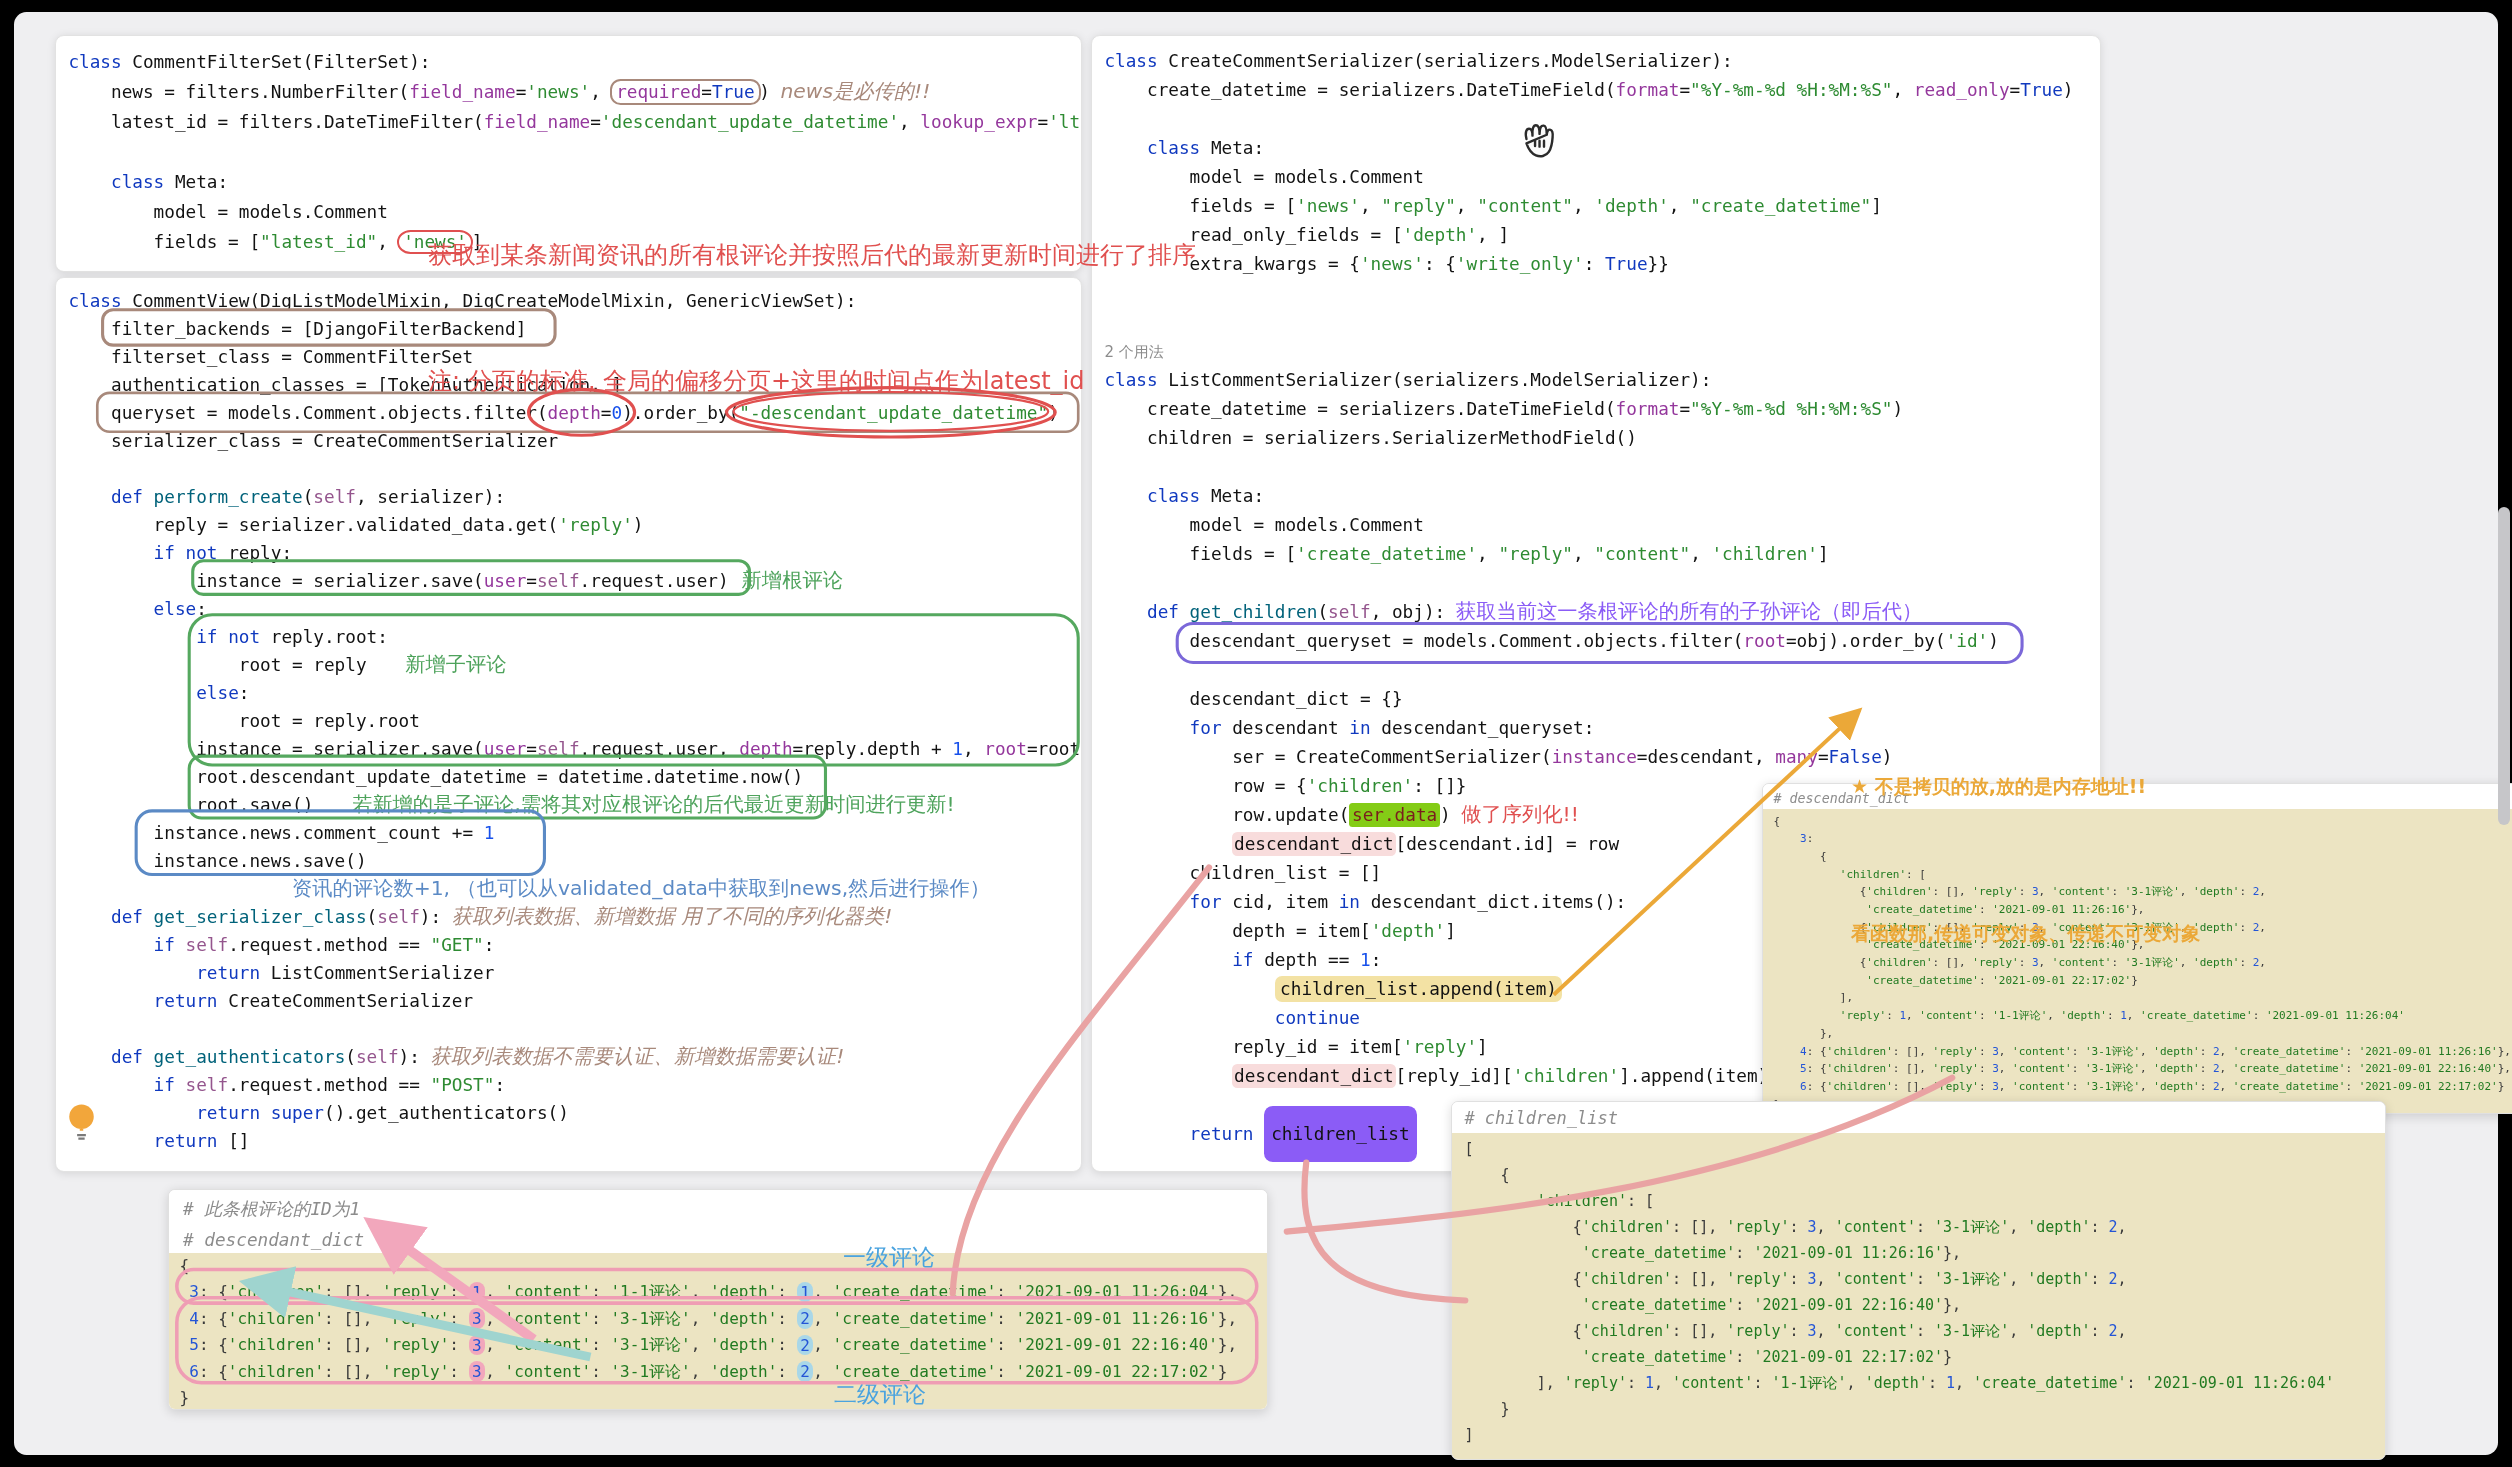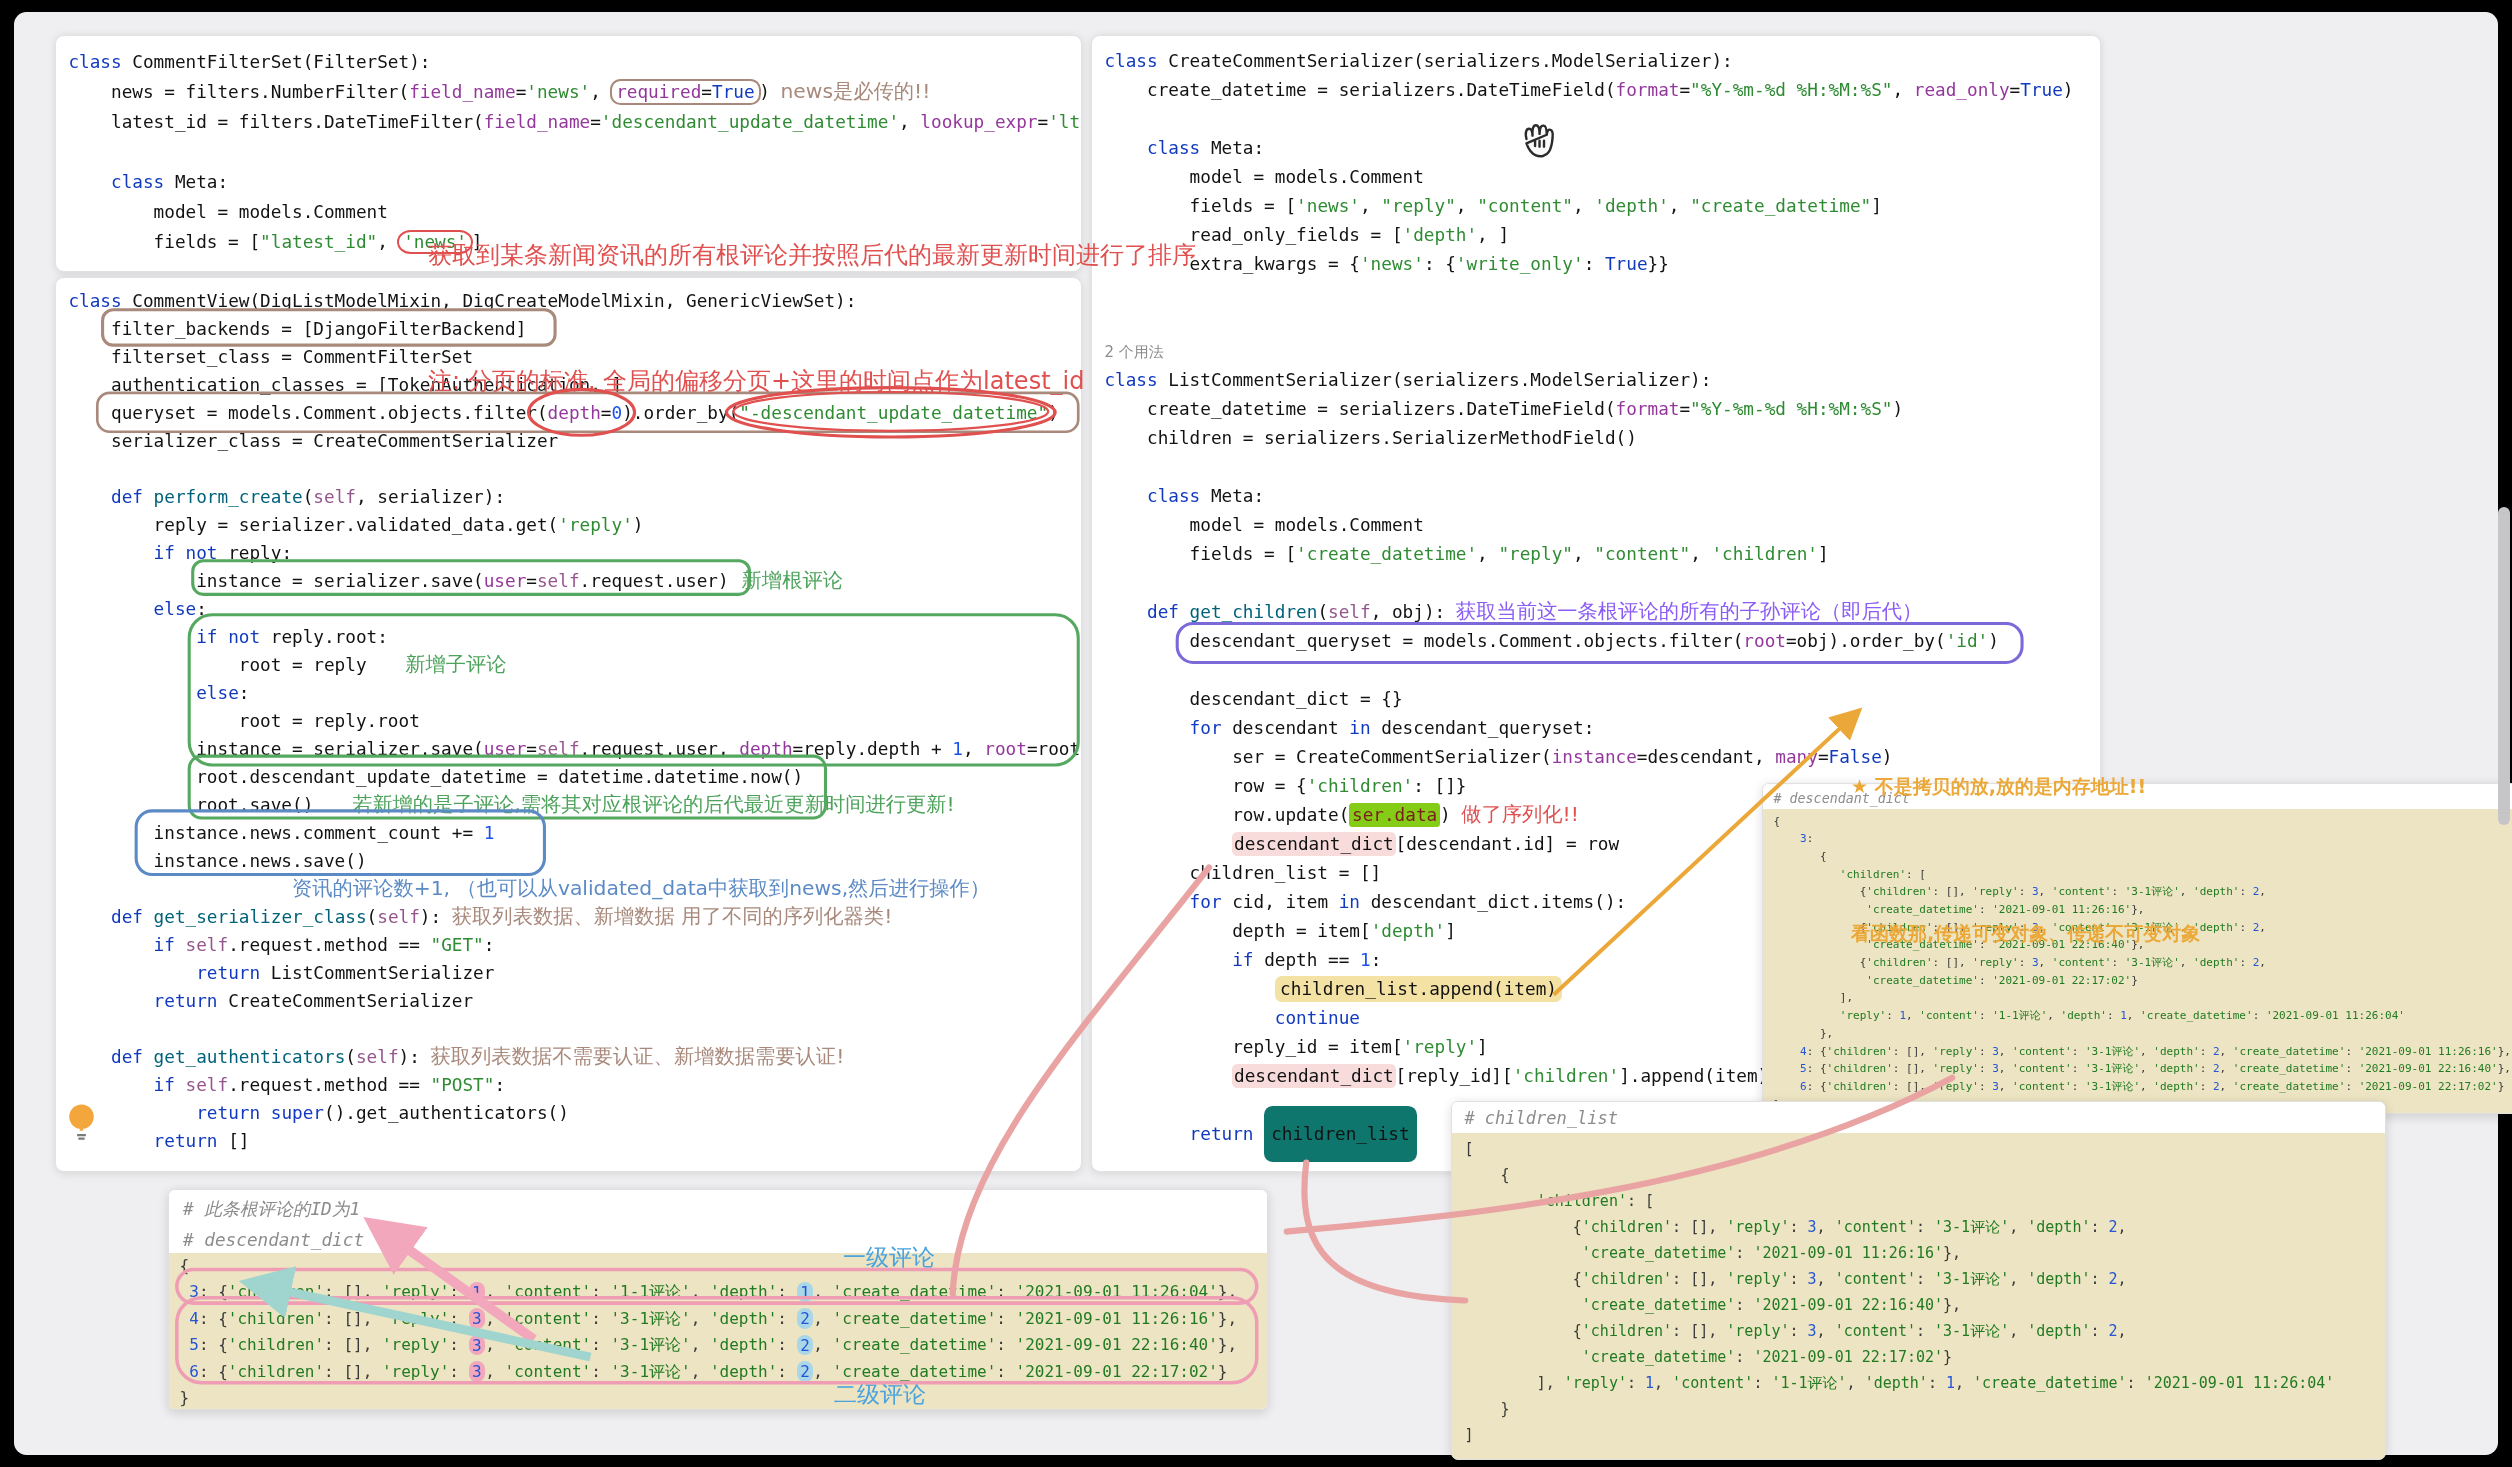--- a/index.html
+++ b/index.html
@@ -14,27 +14,27 @@
             font-size:17.7px;color:#121212;}
   #card1 pre .ln{height:30px;line-height:30px;}
   #card2 pre .ln{height:28px;line-height:28px;}
   #card3 pre .ln{height:29px;line-height:29px;}
   .ln{white-space:pre;}
   .tok{white-space:pre;}
   .kw{color:#1039bf;} .fn{color:#00627a;} .s{color:#2e8b32;} .n{color:#1750eb;}
   .kp{color:#94379c;} .slf{color:#94558d;} .pl{color:#121212;}
   .hint{color:#8c8c8c;font-family:"DejaVu Sans",sans-serif;font-size:15px;}
   .hw{font-family:"DejaVu Sans",sans-serif;font-size:20.3px;line-height:1;}
-  .hw-green{color:#4ea35c;} .hw-taupe{color:#a8897b;} .hw-red{color:#e05050;}
+  .hw-green{color:#4ea35c;} .hw-taupe{color:#a8897b;font-style:italic;} .hw-red{color:#e05050;}
   .hw-purple{color:#8b5cf6;} .hw-blue{color:#5b8ac5;}
   .box-taupe{border:2.7px solid #a8897b;border-radius:10.6px;padding:0.9px 4.4px;margin:0 -1.8px;}
   .ell-red{border:2.7px solid #e05050;border-radius:14px/12.4px;padding:0 4.4px;margin:0 -1.8px;}
   .hl-red{background:#84cc16;border-radius:3.5px;padding:1.8px 2.7px;color:#7a1d1d;}
   .hl-pink{background:#f8dcdc;border-radius:5.3px;padding:1.8px 1.8px;}
-  .hl-pink2{background:#0f766e;border-radius:8.8px;padding:18px 7px;}
+  .hl-pink2{background:#8b5cf6;border-radius:8.8px;padding:18px 7px;}
   .hl-yellow{background:#f3e2a4;border-radius:7px;padding:2.7px 5.3px;}
 
   
   .panel{position:absolute;background:#fff;border:0.9px solid #e0e0e0;border-radius:7px;
          box-shadow:0 2.7px 10.6px rgba(0,0,0,.14);overflow:hidden;}
   .phead{font-family:"DejaVu Sans Mono",monospace;font-style:italic;color:#8c8c8c;background:#fff;}
   .panel pre{margin:0;font-family:"DejaVu Sans Mono",monospace;background:#ece4c2;color:#3a3a3a;}
   .tp{color:#3a3a3a;} .ts{color:#217a21;} .tn{color:#2455d6;}
   .pill-pink{background:#f2a7bc;border-radius:8px;padding:0.9px 3.5px;}
   .pill-blue{background:#a9d7e8;border-radius:8px;padding:0.9px 3.5px;}

